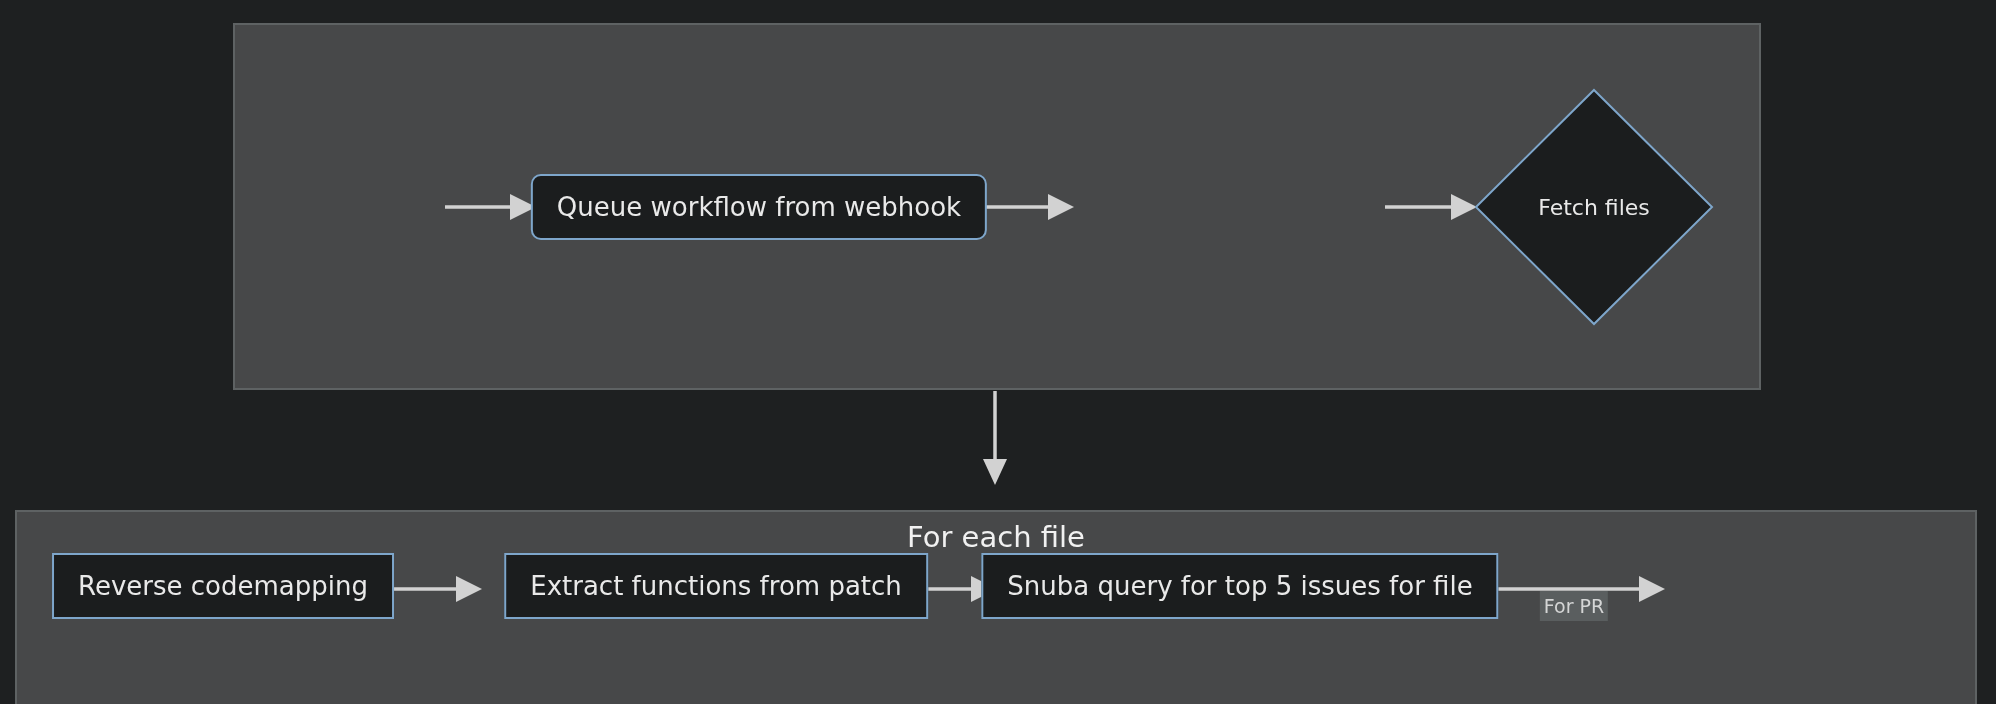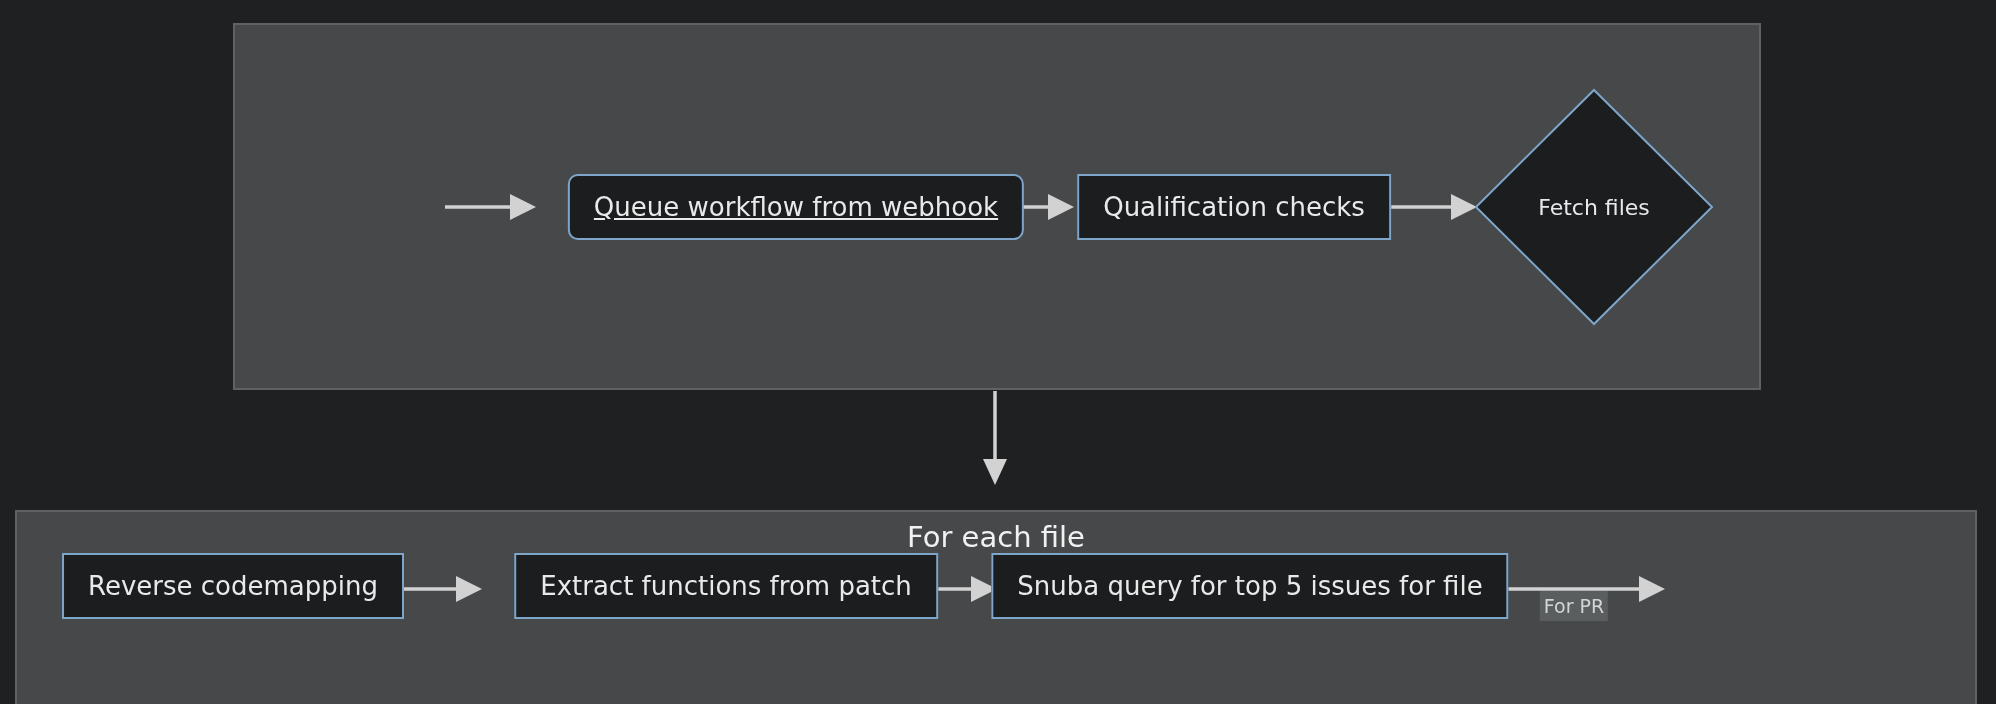--- a/index.html
+++ b/index.html
@@ -81,21 +81,21 @@
     transform:translate(-50%,-50%);
     background:var(--edge-label-bg);
     color:var(--edge-label-text);
     font-size:19px;
     padding:4px 4px;
     white-space:nowrap;
     z-index:3;
     margin-top:17px;
   }
   .row1{top:174px;}
-  .row2{top:553px;margin-left:10px;}
+  .row2{top:553px;}
 </style>
 </head>
 <body>
 
 <div id="canvas">
 
   <div id="cluster-top" class="cluster"></div>
   <div id="cluster-foreach" class="cluster">
     <div class="cluster-title">For each file</div>
   </div>
@@ -119,22 +119,21 @@
     <line x1="388" y1="589" x2="456" y2="589"></line>
     <polygon class="arrowhead" points="456,576 482,589 456,602"></polygon>
 
     <line x1="880" y1="589" x2="971" y2="589"></line>
     <polygon class="arrowhead" points="971,576 997,589 971,602"></polygon>
 
     <line x1="1478" y1="589" x2="1639" y2="589"></line>
     <polygon class="arrowhead" points="1639,576 1665,589 1639,602"></polygon>
   </svg>
 
-  <div class="node row1 rounded" style="left:796px;text-decoration:underline;">Queue workflow from webhook</div>
-  <div class="node row1" style="left:1234px;">Qualification checks</div>
+  <div class="node row1 rounded" style="left:759px;">Queue workflow from webhook</div>
   <div class="node-label-diamond">Fetch files</div>
 
   <div class="node row2" style="left:223px;">Reverse codemapping</div>
   <div class="node row2" style="left:716px;">Extract functions from patch</div>
   <div class="node row2" style="left:1240px;">Snuba query for top 5 issues for file</div>
 
   <div class="edge-label">For PR</div>
 
 </div>
 

